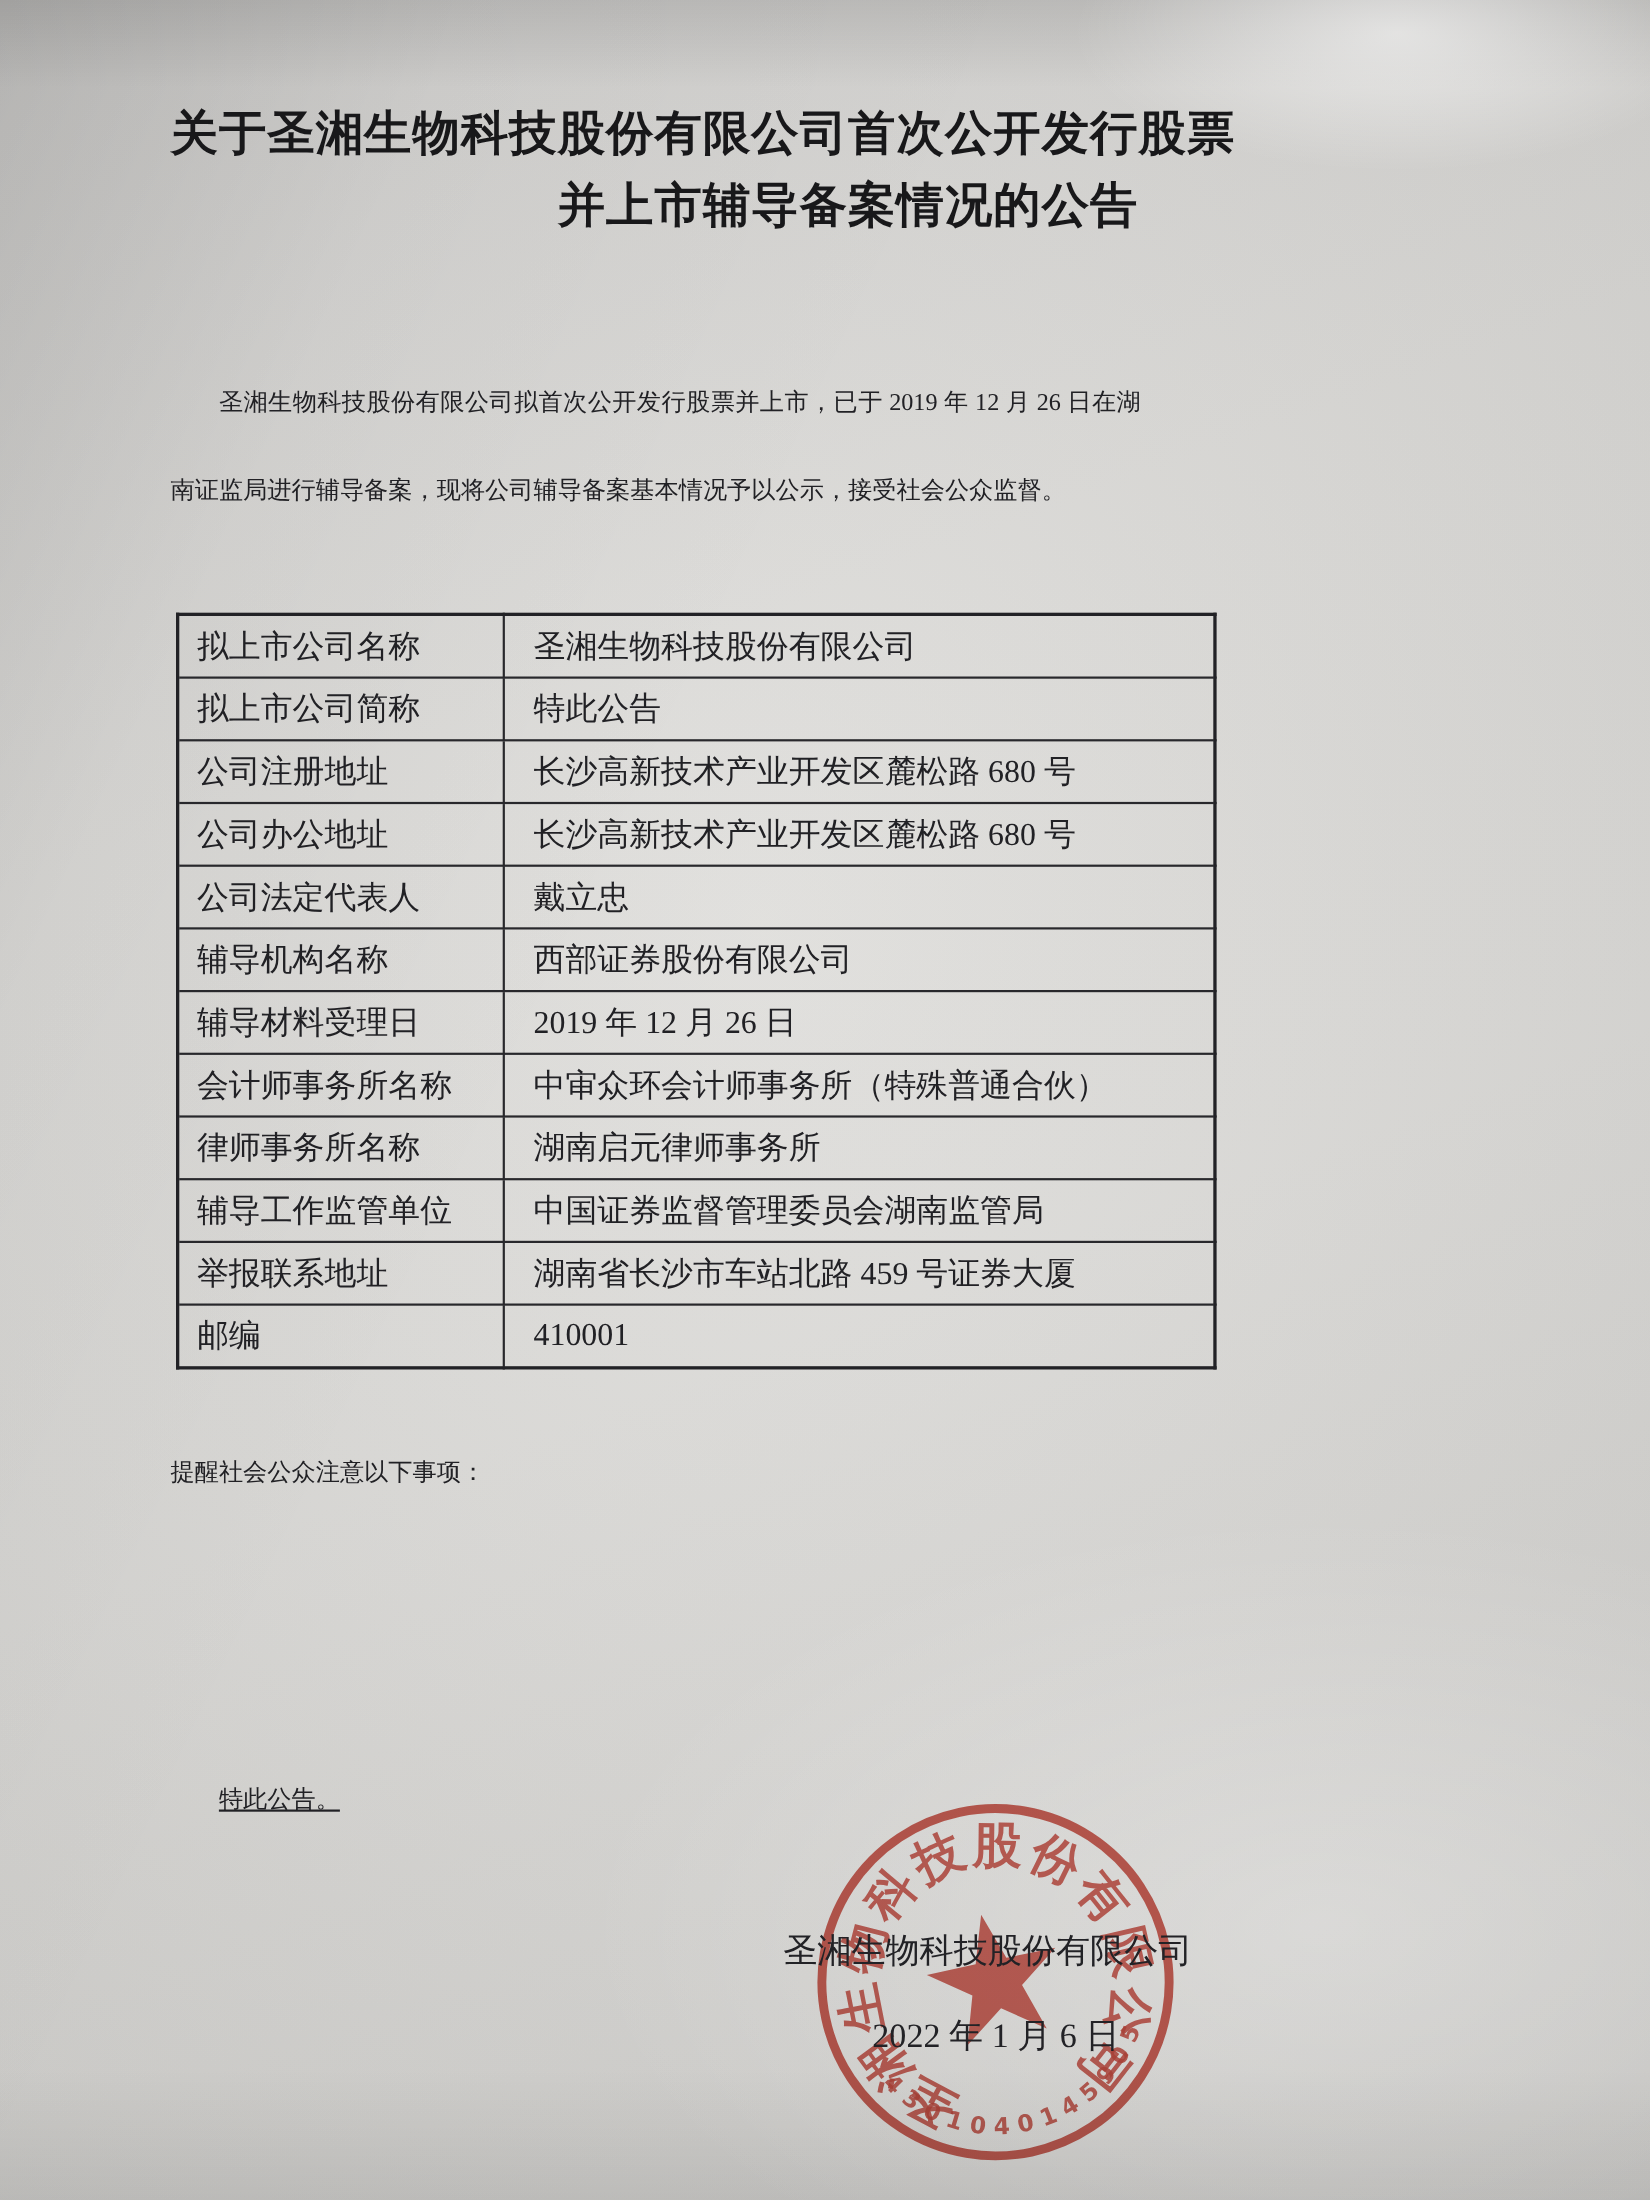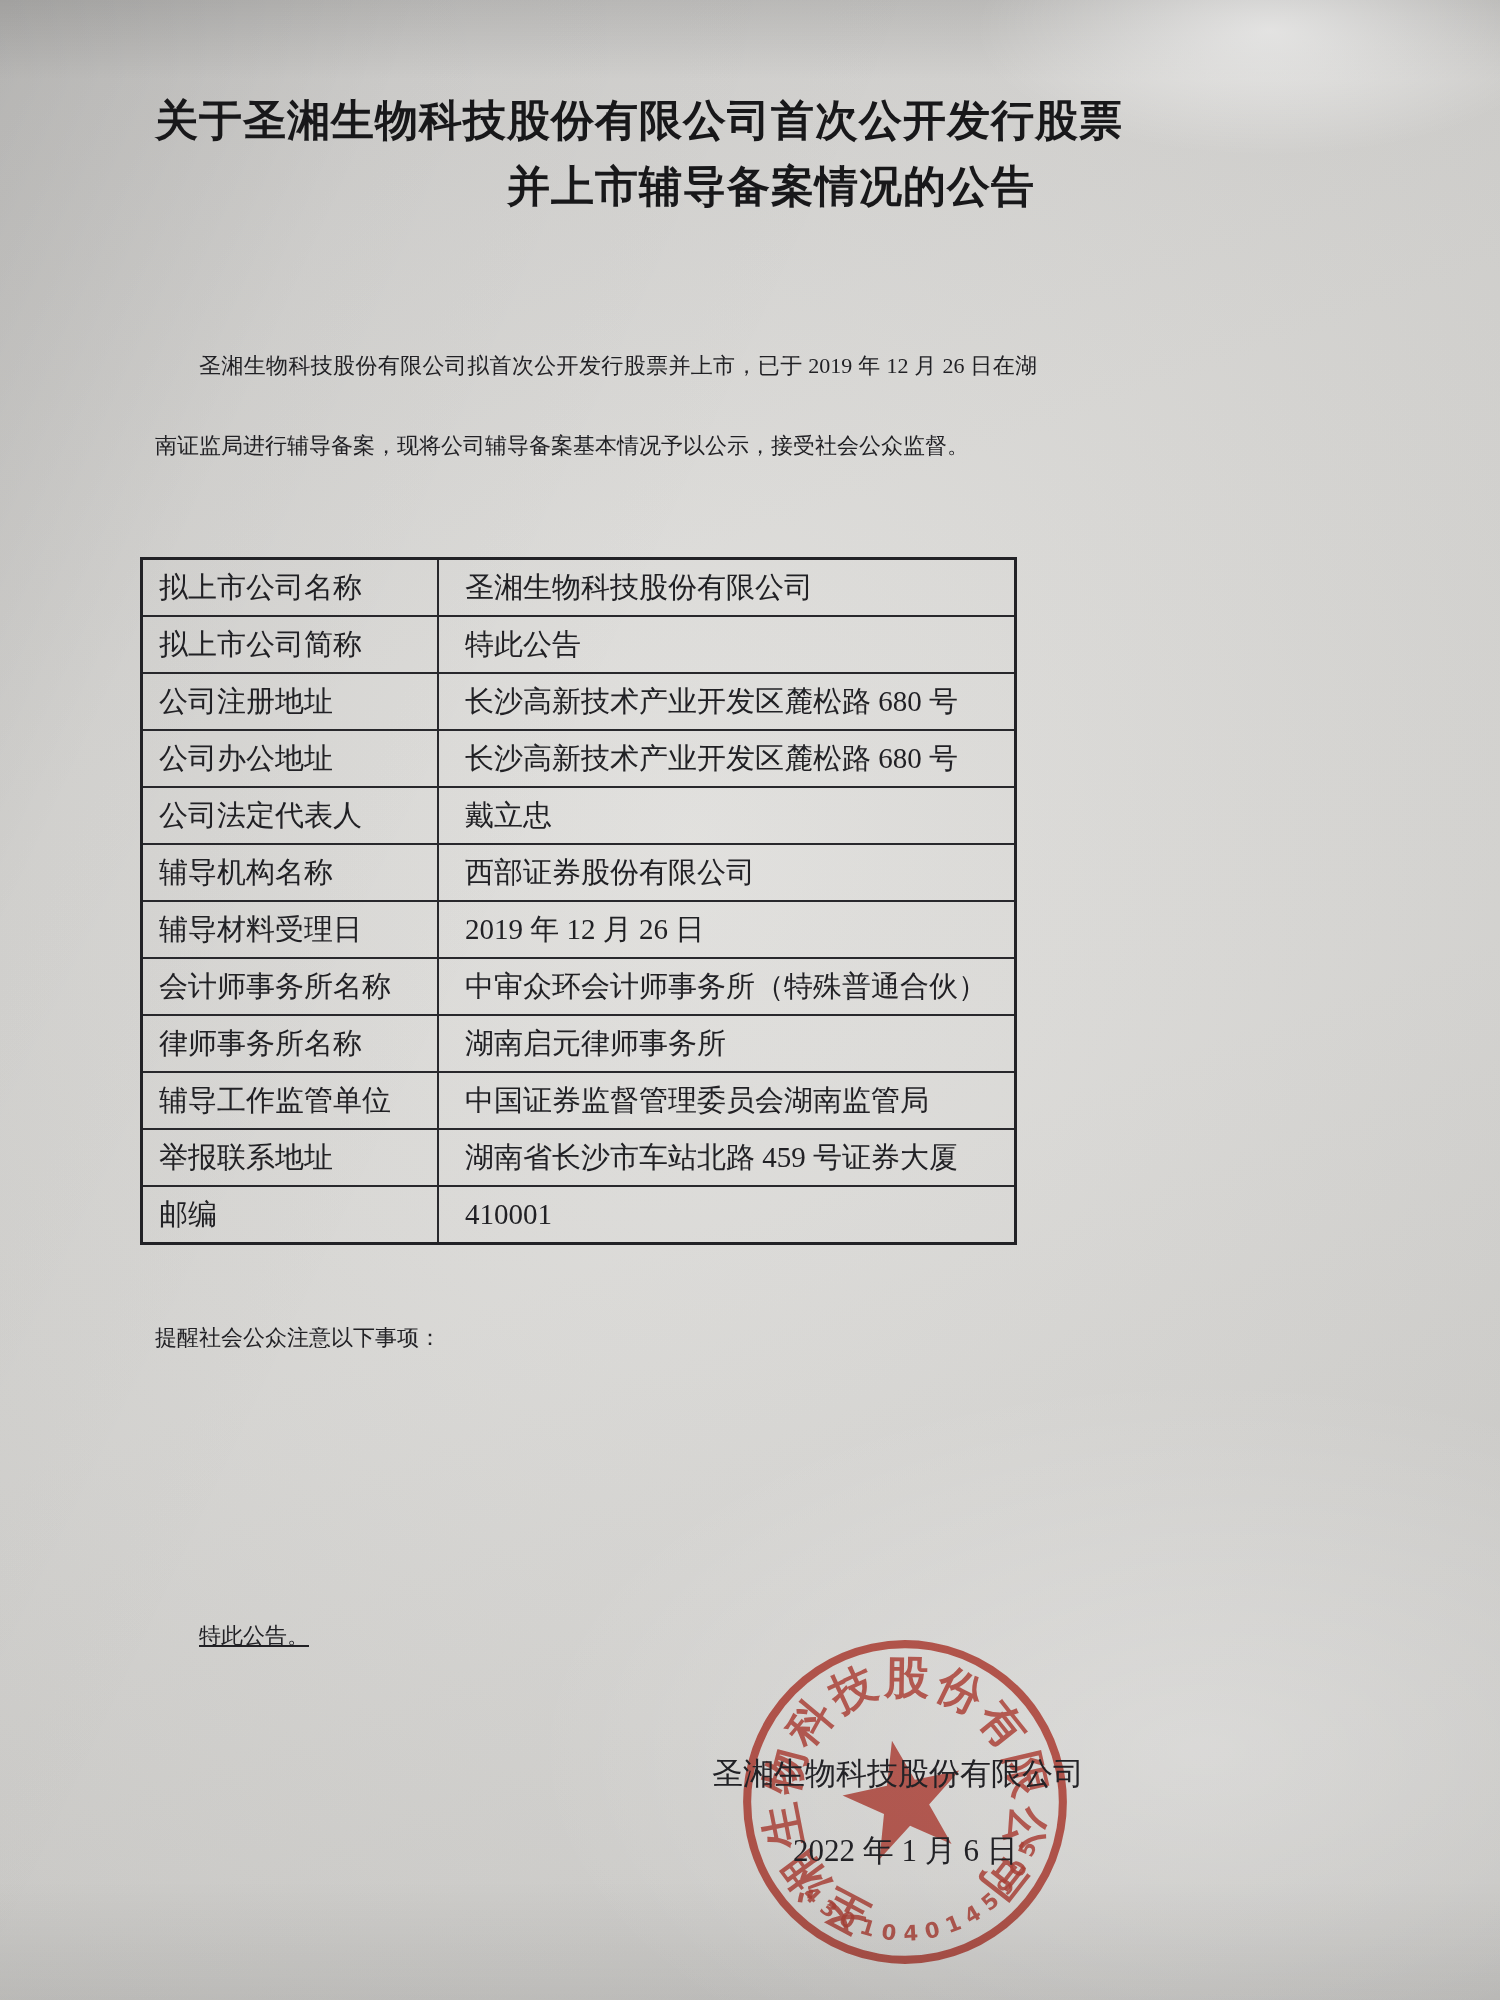--- a/index.html
+++ b/index.html
@@ -25,21 +25,21 @@
     left:155px;width:880px;text-align:right;
     font-size:43px;font-weight:bold;color:#18181a;
     letter-spacing:1px;white-space:nowrap;
   }
   .bodytext{font-size:22px;line-height:80px;}
   p.flow{
     margin:0;text-indent:2em;text-align:justify;
   }
   #intro{left:155px;top:326px;width:882px;}
   #doc-table{
-    left:140px;top:557px;width:877px;
+    left:160px;top:557px;width:946px;
     border-collapse:collapse;table-layout:fixed;
     font-size:29px;color:#212125;
   }
   #doc-table td{
     border:2px solid #28282c;
     height:55px;vertical-align:middle;
     padding:0 8px 0 16px;
     white-space:nowrap;overflow:visible;
   }
   #doc-table{border:3px solid #222226;}

